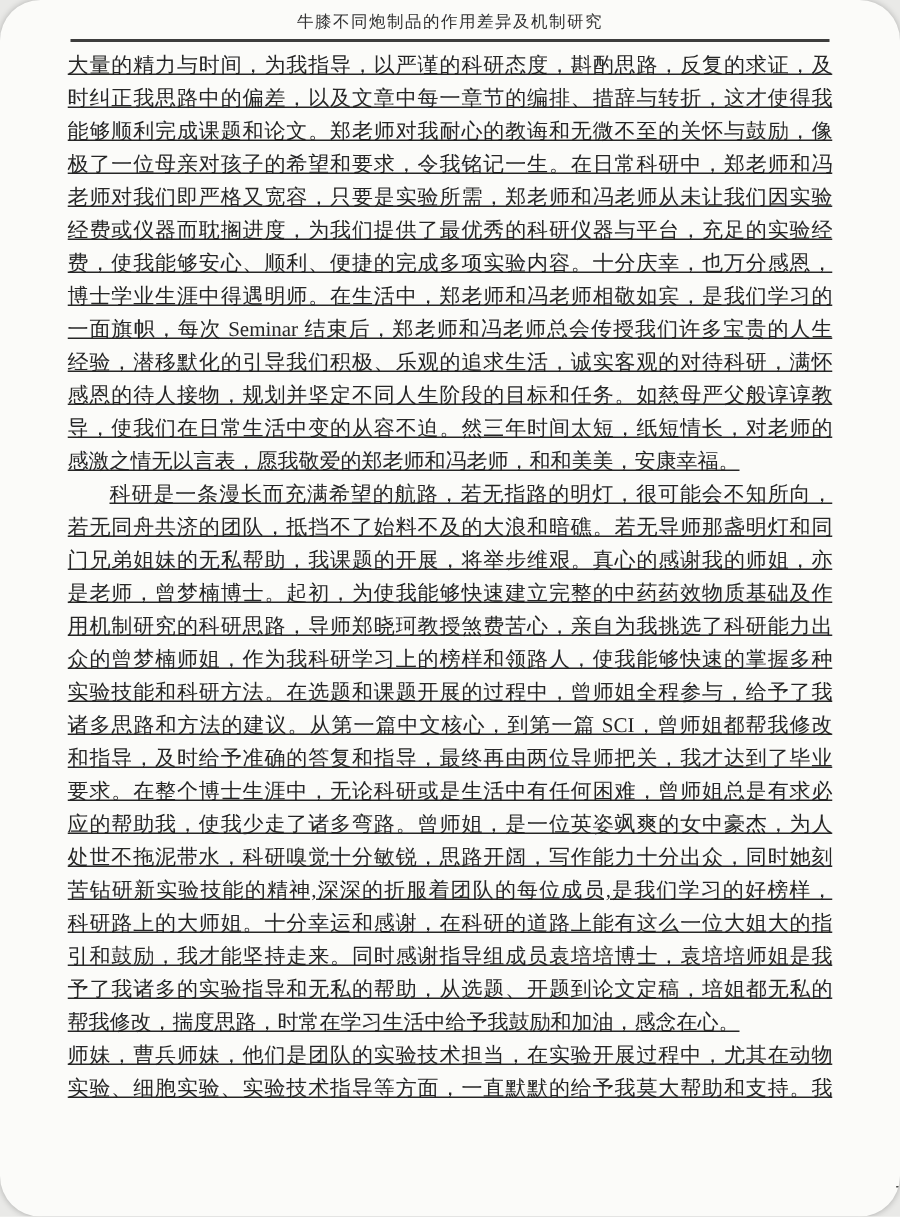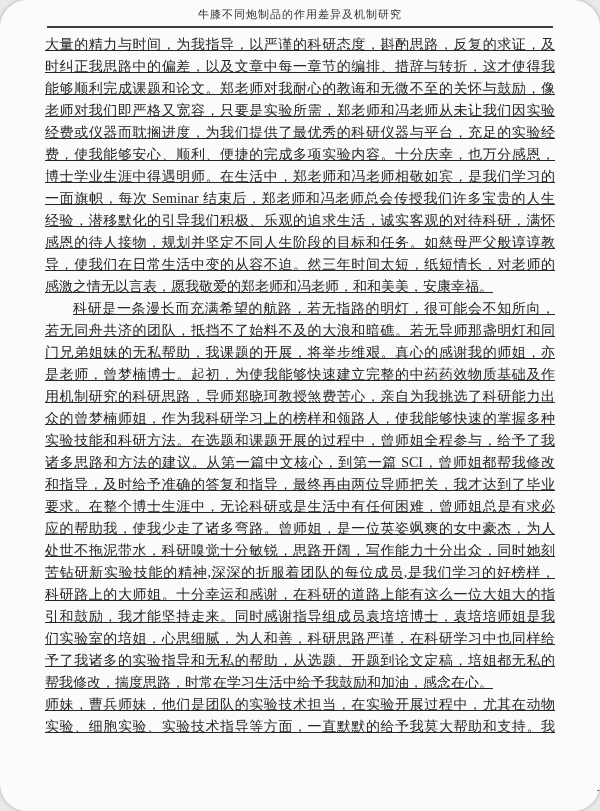--- a/index.html
+++ b/index.html
@@ -73,20 +73,21 @@
 
 <div class="page">
   <div class="running-head">牛膝不同炮制品的作用差异及机制研究</div>
   <div class="head-rule"></div>
 
   <div class="body-text">
       <div class="para">
         <div class="line">大量的精力与时间，为我指导，以严谨的科研态度，斟酌思路，反复的求证，及</div>
         <div class="line">时纠正我思路中的偏差，以及文章中每一章节的编排、措辞与转折，这才使得我</div>
         <div class="line">能够顺利完成课题和论文。郑老师对我耐心的教诲和无微不至的关怀与鼓励，像</div>
+        <div class="line">极了一位母亲对孩子的希望和要求，令我铭记一生。在日常科研中，郑老师和冯</div>
         <div class="line">老师对我们即严格又宽容，只要是实验所需，郑老师和冯老师从未让我们因实验</div>
         <div class="line">经费或仪器而耽搁进度，为我们提供了最优秀的科研仪器与平台，充足的实验经</div>
         <div class="line">费，使我能够安心、顺利、便捷的完成多项实验内容。十分庆幸，也万分感恩，</div>
         <div class="line">博士学业生涯中得遇明师。在生活中，郑老师和冯老师相敬如宾，是我们学习的</div>
         <div class="line">一面旗帜，每次 Seminar 结束后，郑老师和冯老师总会传授我们许多宝贵的人生</div>
         <div class="line">经验，潜移默化的引导我们积极、乐观的追求生活，诚实客观的对待科研，满怀</div>
         <div class="line">感恩的待人接物，规划并坚定不同人生阶段的目标和任务。如慈母严父般谆谆教</div>
         <div class="line">导，使我们在日常生活中变的从容不迫。然三年时间太短，纸短情长，对老师的</div>
         <div class="line end">感激之情无以言表，愿我敬爱的郑老师和冯老师，和和美美，安康幸福。</div>
       </div>
@@ -99,21 +100,20 @@
         <div class="line">众的曾梦楠师姐，作为我科研学习上的榜样和领路人，使我能够快速的掌握多种</div>
         <div class="line">实验技能和科研方法。在选题和课题开展的过程中，曾师姐全程参与，给予了我</div>
         <div class="line">诸多思路和方法的建议。从第一篇中文核心，到第一篇 SCI，曾师姐都帮我修改</div>
         <div class="line">和指导，及时给予准确的答复和指导，最终再由两位导师把关，我才达到了毕业</div>
         <div class="line">要求。在整个博士生涯中，无论科研或是生活中有任何困难，曾师姐总是有求必</div>
         <div class="line">应的帮助我，使我少走了诸多弯路。曾师姐，是一位英姿飒爽的女中豪杰，为人</div>
         <div class="line">处世不拖泥带水，科研嗅觉十分敏锐，思路开阔，写作能力十分出众，同时她刻</div>
         <div class="line">苦钻研新实验技能的精神,深深的折服着团队的每位成员,是我们学习的好榜样，</div>
         <div class="line">科研路上的大师姐。十分幸运和感谢，在科研的道路上能有这么一位大姐大的指</div>
         <div class="line">引和鼓励，我才能坚持走来。同时感谢指导组成员袁培培博士，袁培培师姐是我</div>
-        <div class="line">们实验室的培姐，心思细腻，为人和善，科研思路严谨，在科研学习中也同样给</div>
         <div class="line">予了我诸多的实验指导和无私的帮助，从选题、开题到论文定稿，培姐都无私的</div>
         <div class="line end">帮我修改，揣度思路，时常在学习生活中给予我鼓励和加油，感念在心。</div>
       </div>
       <div class="para">
         <div class="line">师妹，曹兵师妹，他们是团队的实验技术担当，在实验开展过程中，尤其在动物</div>
         <div class="line">实验、细胞实验、实验技术指导等方面，一直默默的给予我莫大帮助和支持。我</div>
       </div>
     </div>
 
   <div class="page-footer">- 286 -</div>

